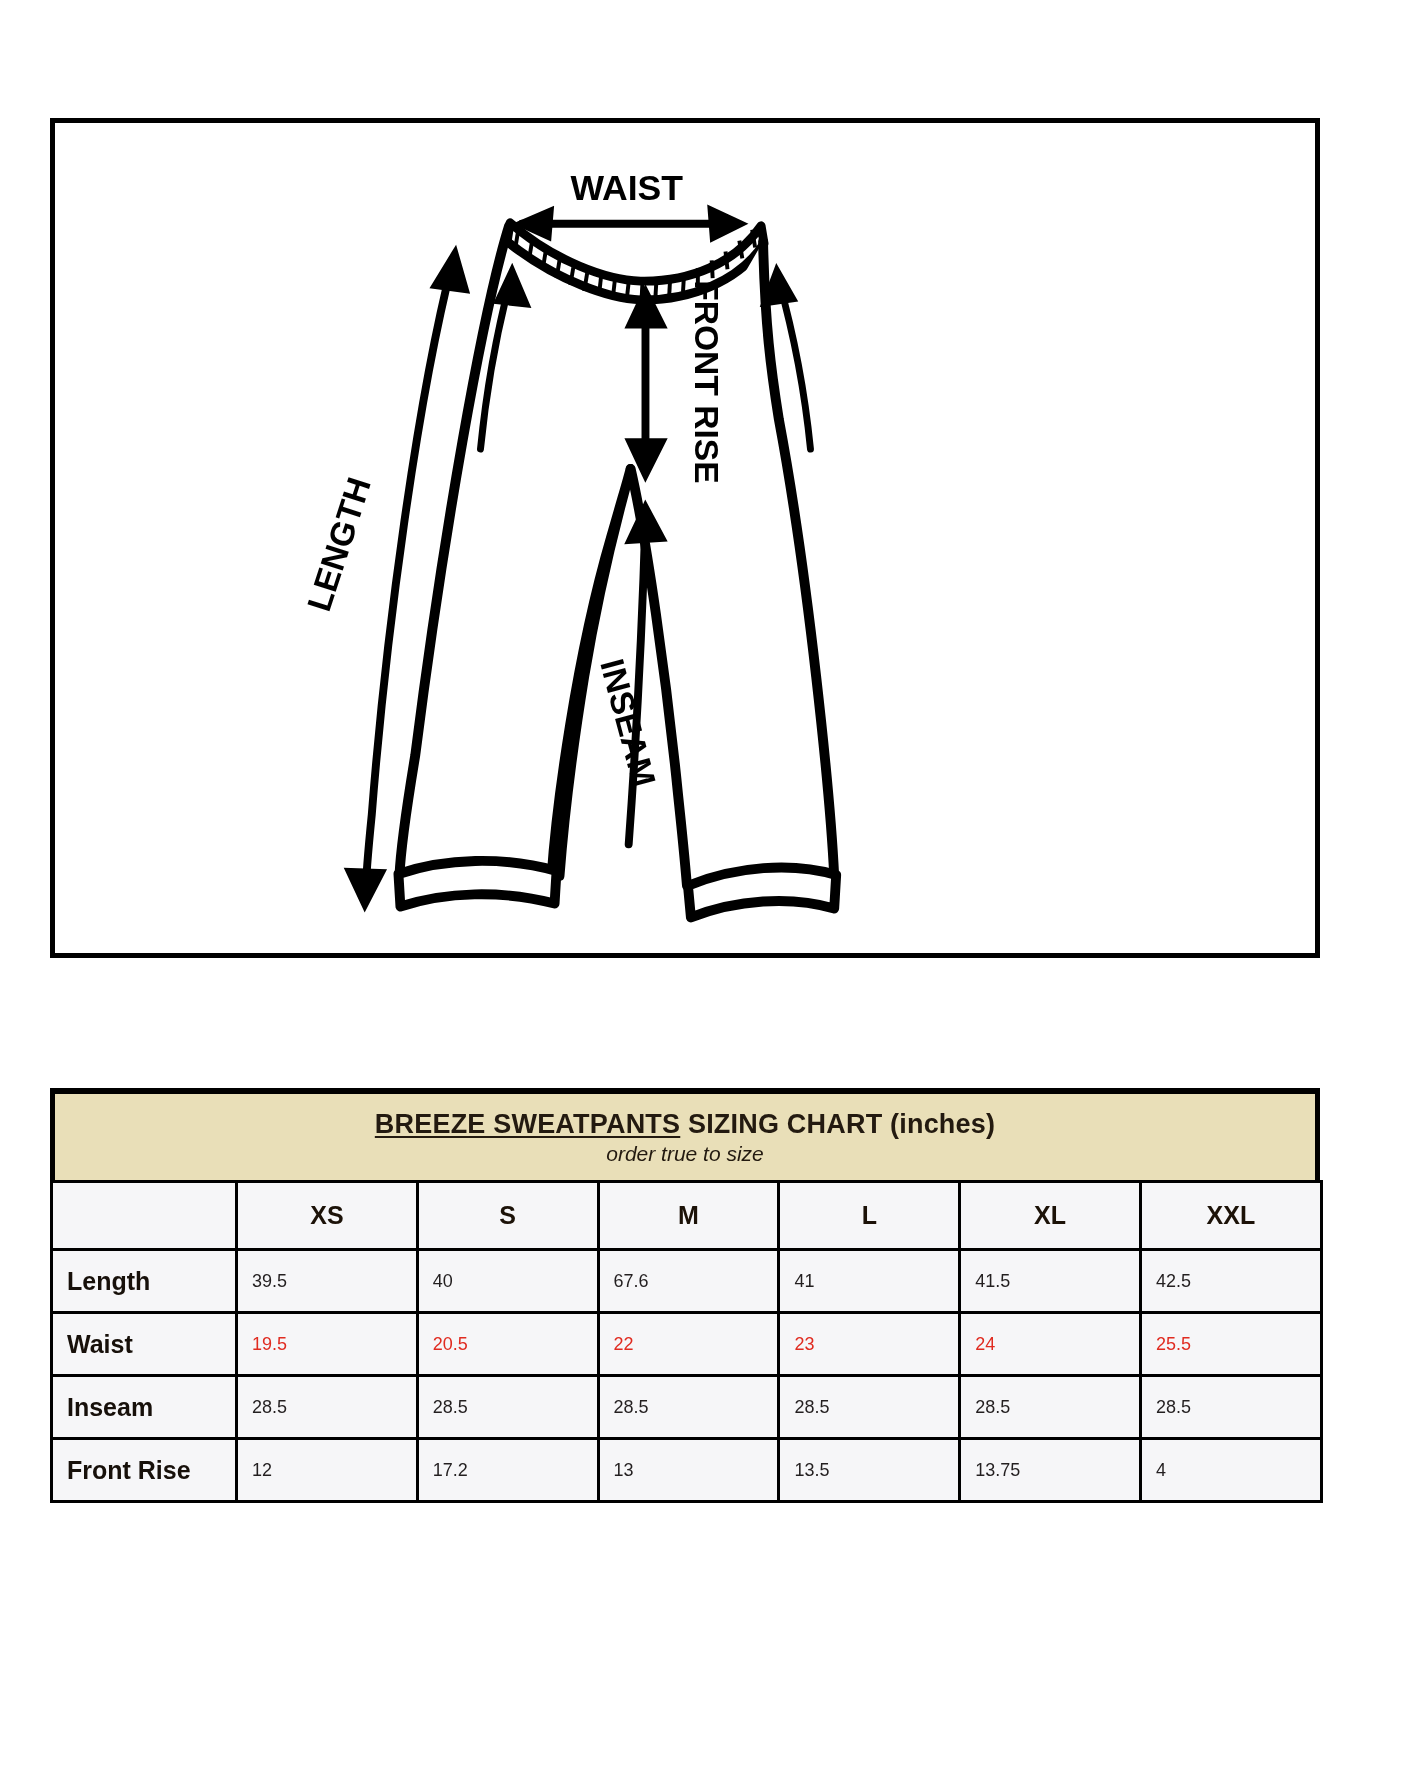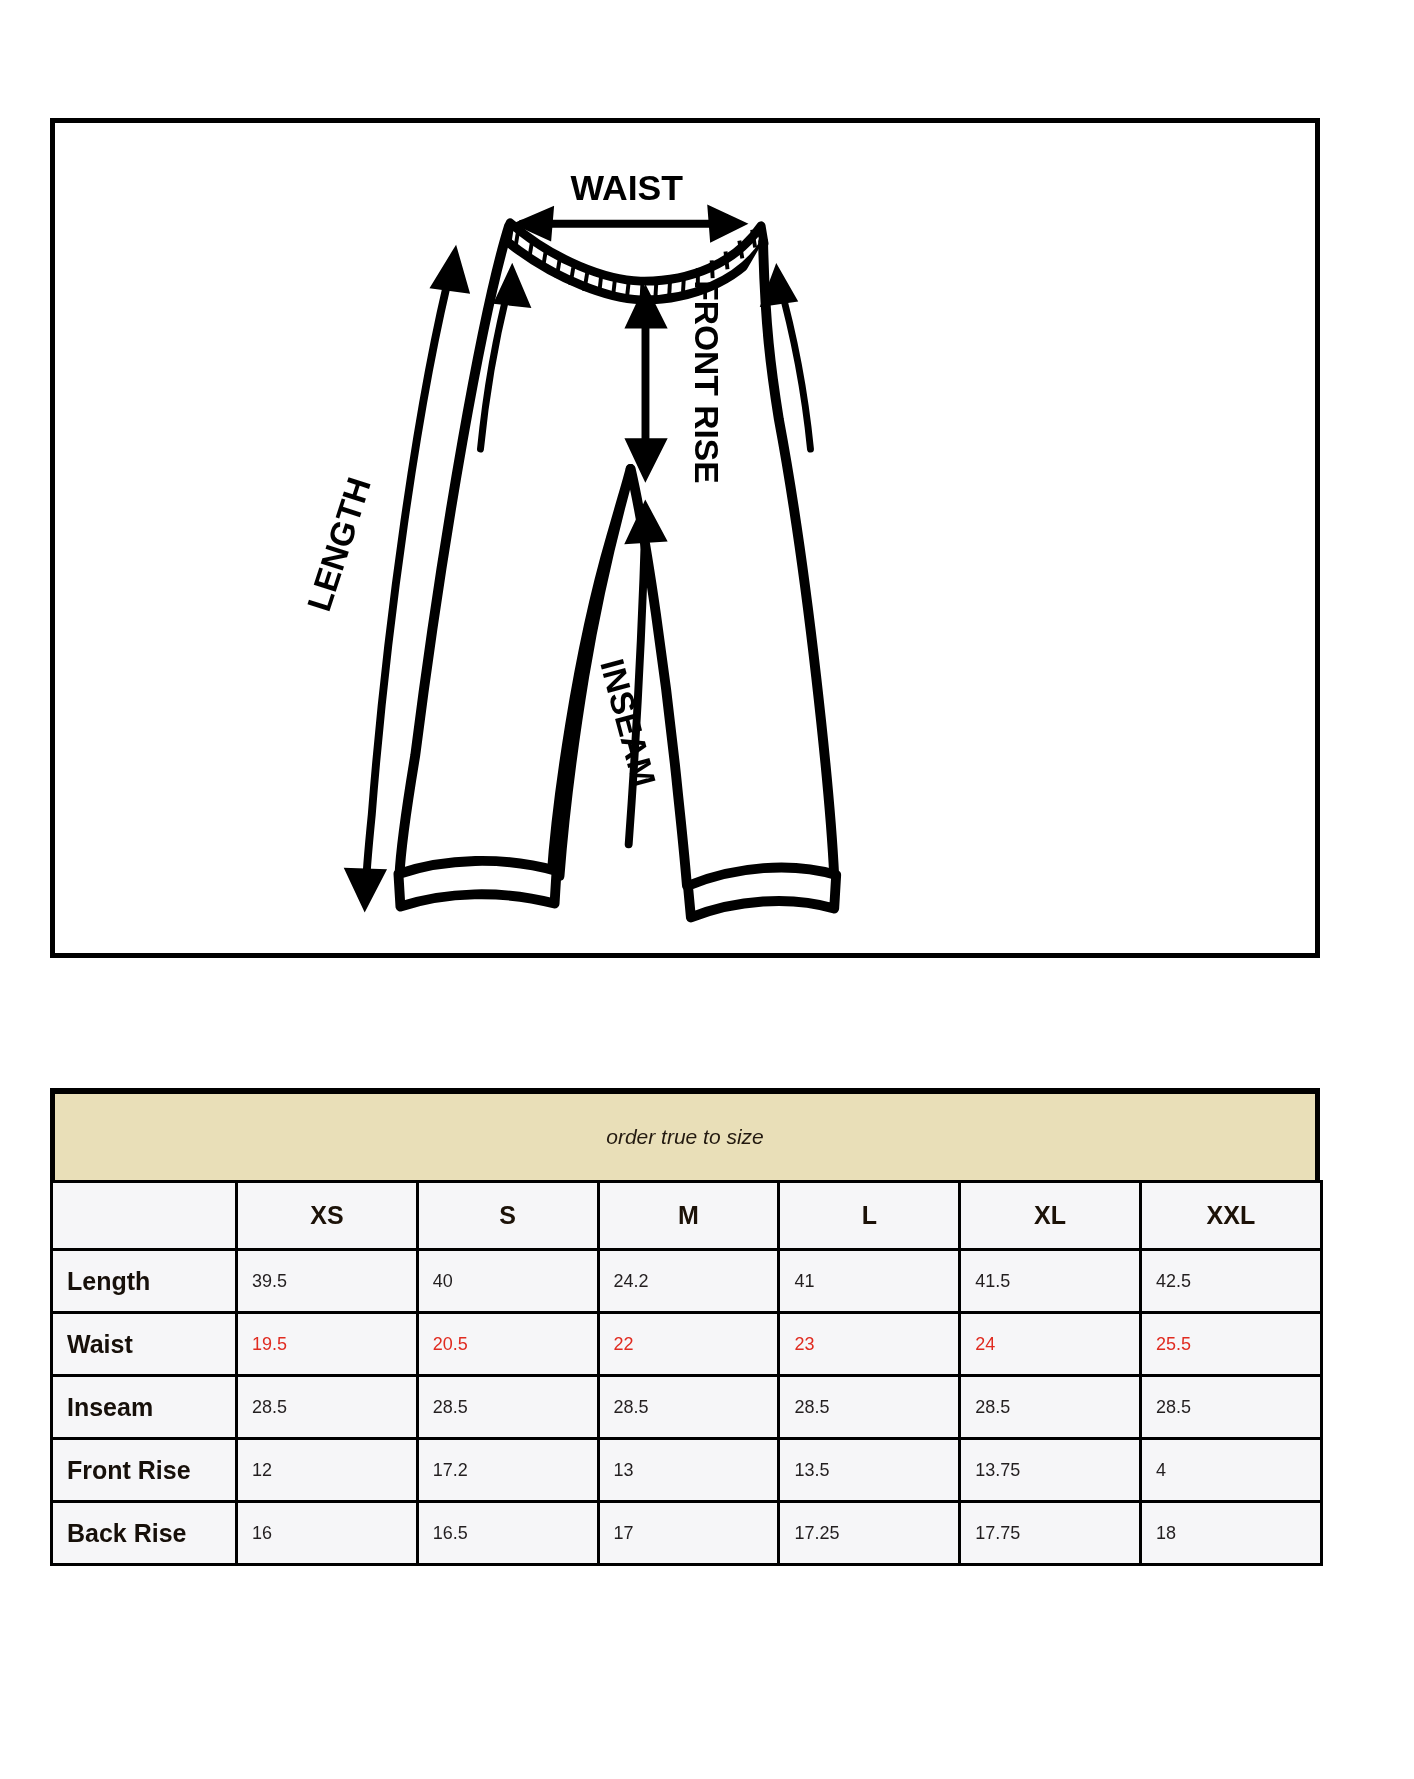--- a/index.html
+++ b/index.html
@@ -236,20 +236,23 @@
       <g stroke="#000" stroke-width="8" stroke-linecap="round" fill="#000">
         <path d="M 578 730 C 586 620, 592 500, 595 400" fill="none"></path>
         <polygon points="595,390 580,422 611,420"></polygon>
       </g>
       <text class="diagram-text" x="566" y="610" font-size="34" transform="rotate(75 566 610)" text-anchor="middle">INSEAM</text>
 
     </svg>
   </div>
 
   <div id="title-band">
+    <div id="title-line1">
+      <span class="underlined">BREEZE SWEATPANTS</span><span> SIZING CHART (inches)</span>
+    </div>
     <div id="title-line2">order true to size</div>
   </div>
 
   <table id="sizing-table">
     <colgroup>
       <col class="label-col">
       <col class="size-col">
         <col class="size-col">
         <col class="size-col">
       <col class="size-col">
@@ -265,21 +268,21 @@
         <th>L</th>
         <th>XL</th>
         <th>XXL</th>
       </tr>
     </thead>
     <tbody>
       <tr>
         <td class="row-label">Length</td>
         <td class="value">39.5</td>
         <td class="value">40</td>
-        <td class="value">24.2</td>
+        <td class="value">67.6</td>
         <td class="value">41</td>
         <td class="value">41.5</td>
         <td class="value">42.5</td>
       </tr>
       <tr class="accent">
         <td class="row-label">Waist</td>
         <td class="value">19.5</td>
         <td class="value">20.5</td>
         <td class="value">22</td>
         <td class="value">23</td>
@@ -297,25 +300,16 @@
       </tr>
       <tr>
         <td class="row-label">Front Rise</td>
         <td class="value">12</td>
         <td class="value">17.2</td>
         <td class="value">13</td>
         <td class="value">13.5</td>
         <td class="value">13.75</td>
         <td class="value">4</td>
       </tr>
-      <tr>
-        <td class="row-label">Back Rise</td>
-        <td class="value">16</td>
-        <td class="value">16.5</td>
-        <td class="value">17</td>
-        <td class="value">17.25</td>
-        <td class="value">17.75</td>
-        <td class="value">18</td>
-      </tr>
     </tbody>
   </table>
 
 </div>
 
 </body></html>

